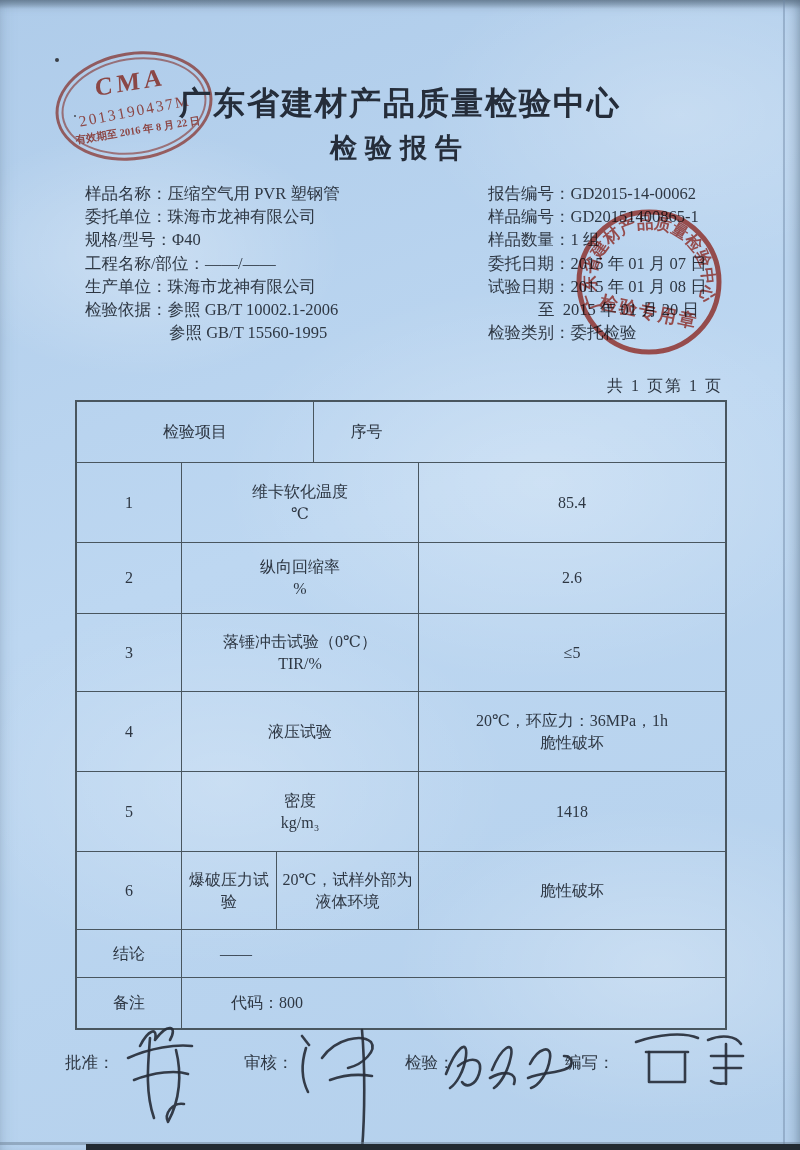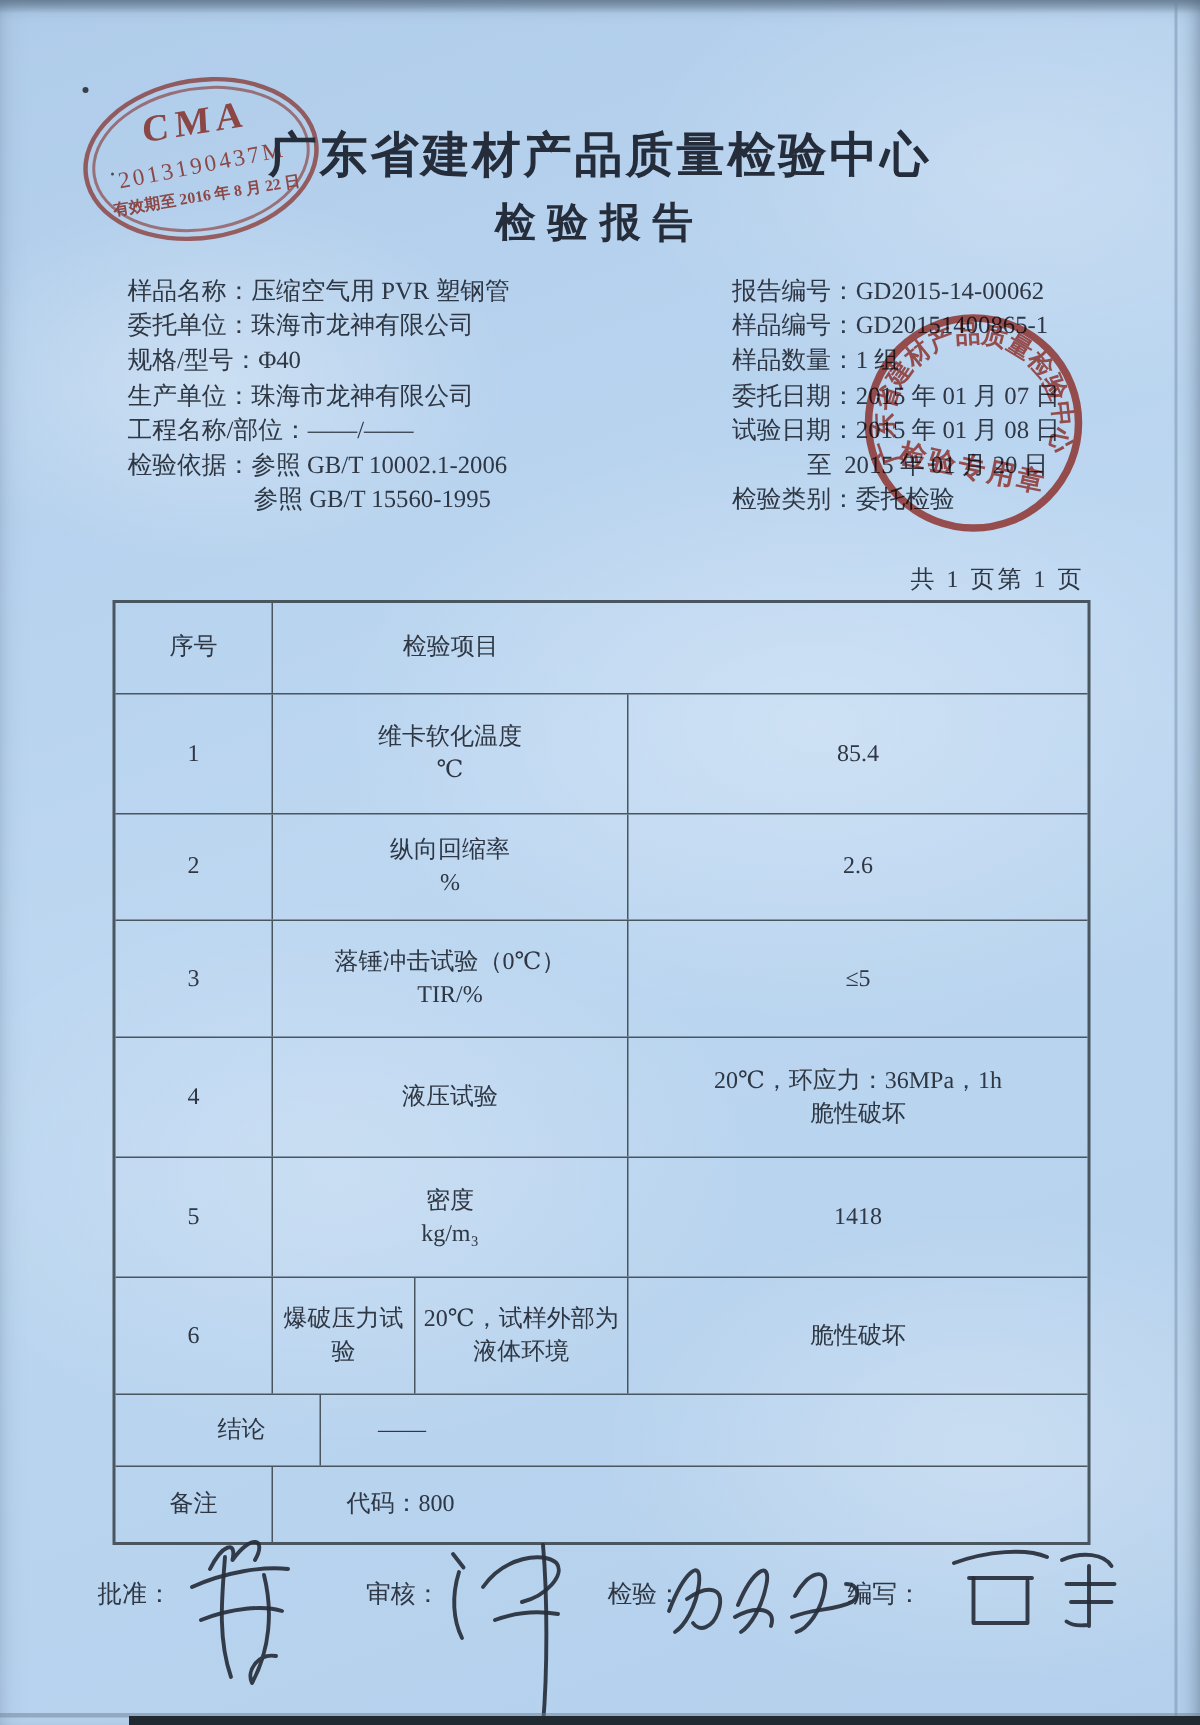--- a/index.html
+++ b/index.html
@@ -64,21 +64,21 @@
   .c-no{width:105px;}
   .c-item{width:237px;}
   .c-res{flex:1;}
   .c-item6a{width:95px;}
   .c-item6b{width:142px;}
   .c-label{width:105px;}
   .c-span{flex:1;align-items:flex-start;padding-left:38px;}
   .h-row{height:61px;}
   .r1{height:80px;} .r2{height:71px;} .r3{height:78px;}
   .r4{height:80px;} .r5{height:80px;} .r6{height:78px;}
-  .r-con{height:48px;padding-left:32px;} .r-rem{height:50px;}
+  .r-con{height:48px;} .r-rem{height:50px;}
 
   
   .sig-label{position:absolute;top:1052px;font-size:16.5px;color:#2e3743;}
   .sig{position:absolute;}
   .sig path{fill:none;stroke:#272e3a;stroke-width:2.6;stroke-linecap:round;stroke-linejoin:round;opacity:.92;}
 </style>
 </head>
 <body>
 
 <div class="page">
@@ -95,22 +95,22 @@
     <div class="valid">有效期至 2016 年 8 月 22 日</div>
   </div>
 
   <div class="title">广东省建材产品质量检验中心</div>
   <div class="subtitle">检验报告</div>
 
   <div class="info info-left">
     <div><span>样品名称：</span><span>压缩空气用 PVR 塑钢管</span></div>
     <div><span>委托单位：</span><span>珠海市龙神有限公司</span></div>
     <div><span>规格/型号：</span><span>Φ40</span></div>
+    <div><span>工程名称/部位：</span><span>——/——</span></div>
     <div><span>生产单位：</span><span>珠海市龙神有限公司</span></div>
-    <div><span>工程名称/部位：</span><span>——/——</span></div>
     <div><span>检验依据：</span><span>参照 GB/T 10002.1-2006</span></div>
     <div class="indent">参照 GB/T 15560-1995</div>
   </div>
 
   <div class="info info-right">
     <div><span>报告编号：</span><span>GD2015-14-00062</span></div>
     <div><span>样品编号：</span><span>GD20151400865-1</span></div>
     <div><span>样品数量：</span><span>1 组</span></div>
     <div><span>委托日期：</span><span>2015 年 01 月 07 日</span></div>
     <div><span>试验日期：</span><span>2015 年 01 月 08 日</span></div>
@@ -124,22 +124,22 @@
     <text fill="#bf3a2f" font-size="16.5" font-weight="700" font-family="Liberation Serif, DejaVu Serif, serif">
       <textPath href="#seal-arc" startOffset="2">广东省建材产品质量检验中心</textPath>
     </text>
     <text x="86" y="122" text-anchor="middle" transform="rotate(12 86 115)" fill="#bf3a2f" font-size="18" font-weight="700" letter-spacing="2" font-family="Liberation Serif, DejaVu Serif, serif">检验专用章</text>
   </svg>
 
   <div class="pagecount">共 1 页第 1 页</div>
 
   <div class="report-table">
     <div class="tr h-row">
+      <div class="td c-item">检验项目</div>
       <div class="td c-no">序号</div>
-      <div class="td c-item">检验项目</div>
     </div>
     <div class="tr r1">
       <div class="td c-no">1</div>
       <div class="td c-item">
           <span>维卡软化温度</span>
           <span>℃</span>
         </div>
       <div class="td c-res">85.4</div>
     </div>
     <div class="tr r2">

